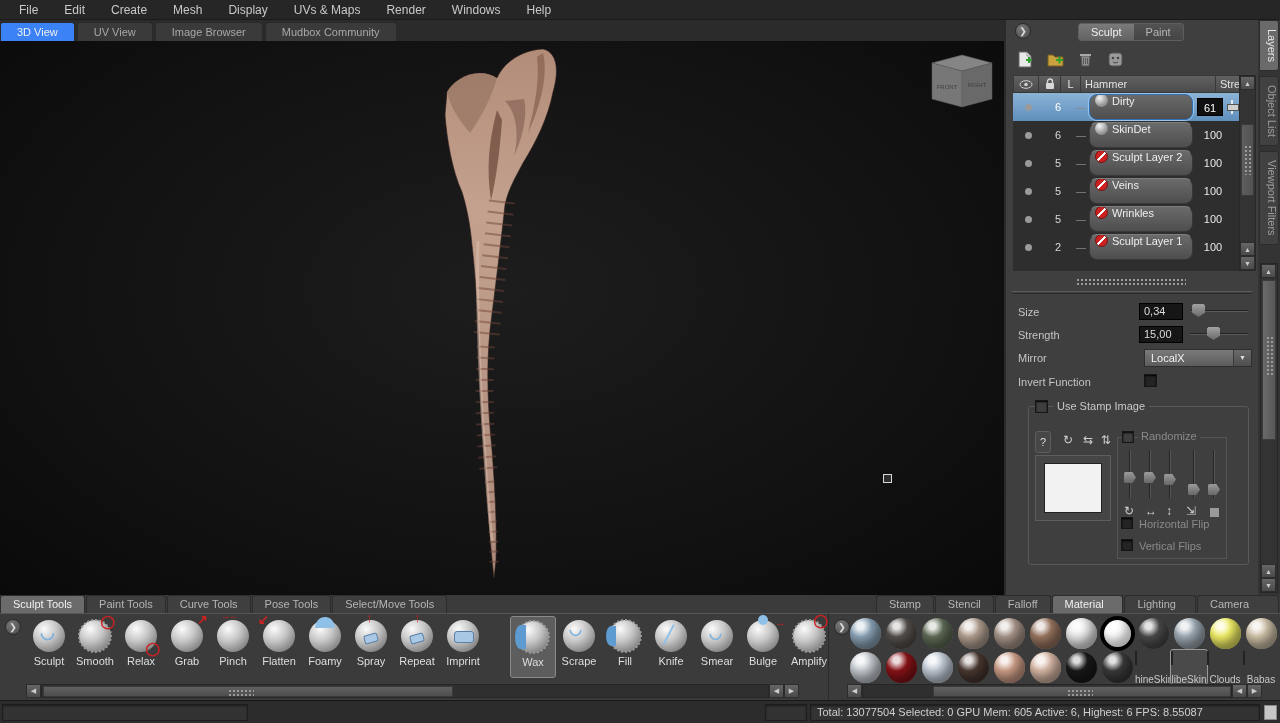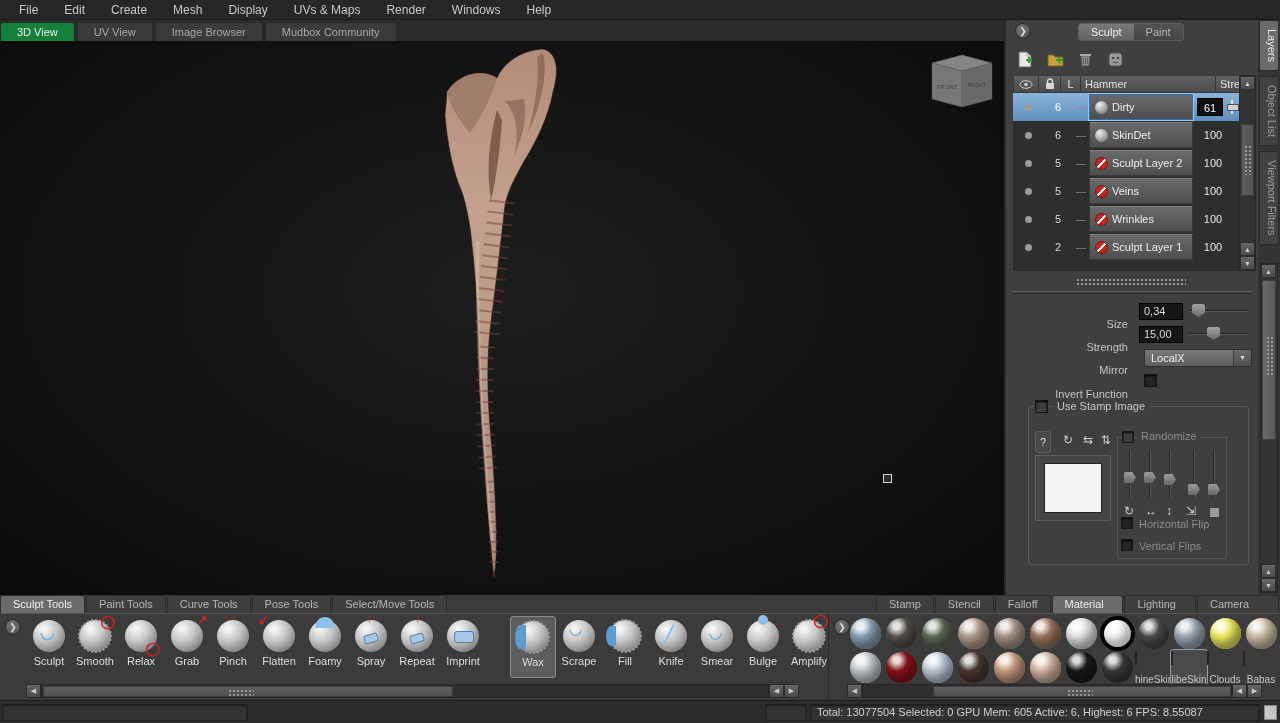--- a/index.html
+++ b/index.html
@@ -7,21 +7,21 @@
   body { position:relative; background:#3c3c3c; font-family:"Liberation Sans",sans-serif; color:#cfcfcf; font-size:11px; -webkit-font-smoothing:antialiased; }
   .abs { position:absolute; }
 
   
   #menubar { position:absolute; left:0; top:0; width:1280px; height:20px; background:#262626; border-bottom:1px solid #1b1b1b; display:flex; align-items:center; padding-left:6px; }
   .menu-item { padding:0 13px; font-size:12px; color:#c9c9c9; line-height:20px; cursor:default; }
 
   
   #viewtabs { position:absolute; left:0; top:20px; width:1005px; height:21px; background:#2b2b2b; display:flex; align-items:flex-end; }
   .vtab { height:19px; line-height:19px; padding:0 16px; margin-right:2px; background:#3a3a3a; color:#a8a8a8; font-size:11px; border-radius:3px 3px 0 0; border:1px solid #2a2a2a; border-bottom:none; }
-  .vtab.active { background:#15803d; color:#efefef; }
+  .vtab.active { background:#3b82f6; color:#efefef; }
 
   
   #viewport { position:absolute; left:0; top:41px; width:1005px; height:554px; background:radial-gradient(ellipse at 50% 45%, #1d1d1d 0%, #121212 60%, #0a0a0a 100%); border-right:1px solid #2a2a2a; }
   #cursor-box { position:absolute; left:883px; top:433px; width:9px; height:9px; border:1px solid #d8d8d8; background:rgba(255,255,255,.12); }
 
   
   #rpanel { position:absolute; left:1005px; top:20px; width:253px; height:575px; background:#3f3f3f; border-left:1px solid #2a2a2a; }
   .circle-btn { width:16px; height:16px; border-radius:50%; background:radial-gradient(circle at 35% 30%, #777, #4a4a4a); border:1px solid #2a2a2a; color:#ddd; font-size:9px; text-align:center; line-height:14px; }
   #mode-seg { position:absolute; left:72px; top:3px; display:flex; border:1px solid #5e5e5e; border-radius:3px; overflow:hidden; background:#474747; }
   .seg-btn { padding:2px 12px; font-size:11px; color:#b5b5b5; background:linear-gradient(#525252,#454545); }
@@ -34,21 +34,21 @@
   .hcell { background:linear-gradient(#616161,#4b4b4b); border:1px solid #383838; border-left:none; color:#e2e2e2; font-size:11px; display:flex; align-items:center; padding:0 4px; overflow:hidden; white-space:nowrap; }
   .hcell:first-child { border-left:1px solid #383838; }
   #layer-list { position:absolute; left:7px; top:73px; width:226px; height:178px; background:#2e2e2e; overflow:hidden; }
   .lrow { height:28px; display:flex; align-items:center; position:relative; }
   .lrow.sel { background:linear-gradient(#8cb3d6,#5f8fbd); }
   .vdot { width:30px; display:flex; justify-content:center; }
   .vdot i { width:7px; height:7px; border-radius:50%; background:#9a9a9a; }
   .lvl { width:30px; text-align:center; color:#d8d8d8; font-size:11px; }
   .lrow.sel .lvl { color:#fff; }
   .dash { width:16px; color:#888; text-align:center; font-size:10px; }
-  .pill { width:104px; height:22px; border-radius:0; background:linear-gradient(#6a6a6a,#4e4e4e); border:1px solid #383838; border-top-color:#7e7e7e; display:flex; align-items:center; gap:4px; padding:12px 5px; color:#eee; font-size:11px; white-space:nowrap; overflow:hidden; }
+  .pill { width:104px; height:22px; border-radius:8px; background:linear-gradient(#6a6a6a,#4e4e4e); border:1px solid #383838; border-top-color:#7e7e7e; display:flex; align-items:flex-end; gap:4px; padding:12px 5px; color:#eee; font-size:11px; white-space:nowrap; overflow:hidden; }
   .lrow.sel .pill { border:1px solid #2f6fb4; box-shadow:0 0 0 1px #9cc4e8; }
   .val { width:40px; text-align:center; color:#e8e8e8; font-size:11px; }
   .val.edit { width:26px; margin-left:4px; background:#101010; border:1px solid #000; color:#fff; height:18px; line-height:18px; }
   .ic-drop { width:13px; height:13px; border-radius:50%; background:radial-gradient(circle at 35% 30%, #f5f5f5, #9a9a9a 60%, #6f6f6f); flex:none; }
   .ic-block { width:13px; height:13px; border-radius:50%; background:linear-gradient(135deg,#cc2222 42%,#ffffff 42%,#ffffff 58%,#cc2222 58%); border:1px solid #7a0f0f; flex:none; }
   .pin { width:14px; height:18px; margin-left:2px; position:relative; }
   .pin::before { content:""; position:absolute; left:6px; top:2px; width:2px; height:14px; background:#e8e8e8; }
   .pin::after { content:""; position:absolute; left:2px; top:6px; width:10px; height:5px; background:#d0d0d0; border:1px solid #555; }
   
   #list-scroll { position:absolute; left:233px; top:55px; width:17px; height:196px; background:#333; border:1px solid #282828; }
@@ -56,21 +56,21 @@
   #list-scroll .thumb { position:absolute; left:1px; top:48px; width:13px; height:72px; background:linear-gradient(90deg,#5e5e5e,#525252); border:1px solid #3a3a3a; }
   .dots { background-image:radial-gradient(#9a9a9a 1px, transparent 1.3px); background-size:4px 4px; }
   #list-scroll .thumb .dots { position:absolute; left:2px; top:20px; width:9px; height:30px; }
   #list-scroll .updown { position:absolute; left:0; bottom:0; }
 
   
   #splitter { position:absolute; left:70px; top:258px; width:110px; height:7px; }
   #divider1 { position:absolute; left:6px; top:271px; width:240px; height:1px; background:#5c5c5c; box-shadow:0 2px 0 #2c2c2c; }
 
   
-  .prop-label { position:absolute; color:#c4c4c4; font-size:11px; text-align:right; width:110px;margin-top:12px; }
+  .prop-label { position:absolute; color:#c4c4c4; font-size:11px; width:110px; }
   .numbox { position:absolute; width:44px; height:17px; background:#161616; border:1px solid #000; color:#dcdcdc; font-size:11px; padding:1px 4px; }
   .slider { position:absolute; width:58px; height:13px; }
   .slider .track { position:absolute; left:0; top:6px; width:100%; height:2px; background:#232323; border-bottom:1px solid #5a5a5a; }
   .slider .handle { position:absolute; top:0; width:13px; height:13px; background:linear-gradient(#a2a2a2,#6a6a6a); clip-path:polygon(50% 100%,0 68%,0 12%,12% 0,88% 0,100% 12%,100% 68%); }
   #mirror-dd { position:absolute; left:138px; top:329px; width:108px; height:18px; background:linear-gradient(#7a7a7a,#5c5c5c); border:1px solid #2e2e2e; display:flex; align-items:center; }
   #mirror-dd .ddtext { flex:1; padding-left:6px; color:#f0f0f0; font-size:11px; }
   #mirror-dd .ddarrow { width:18px; height:100%; background:linear-gradient(#6a6a6a,#4e4e4e); border-left:1px solid #3a3a3a; color:#ddd; font-size:7px; text-align:center; line-height:16px; }
   .checkbox { position:absolute; width:13px; height:13px; background:#242424; border:1px solid #161616; box-shadow:inset 0 1px 2px #000; }
 
   

